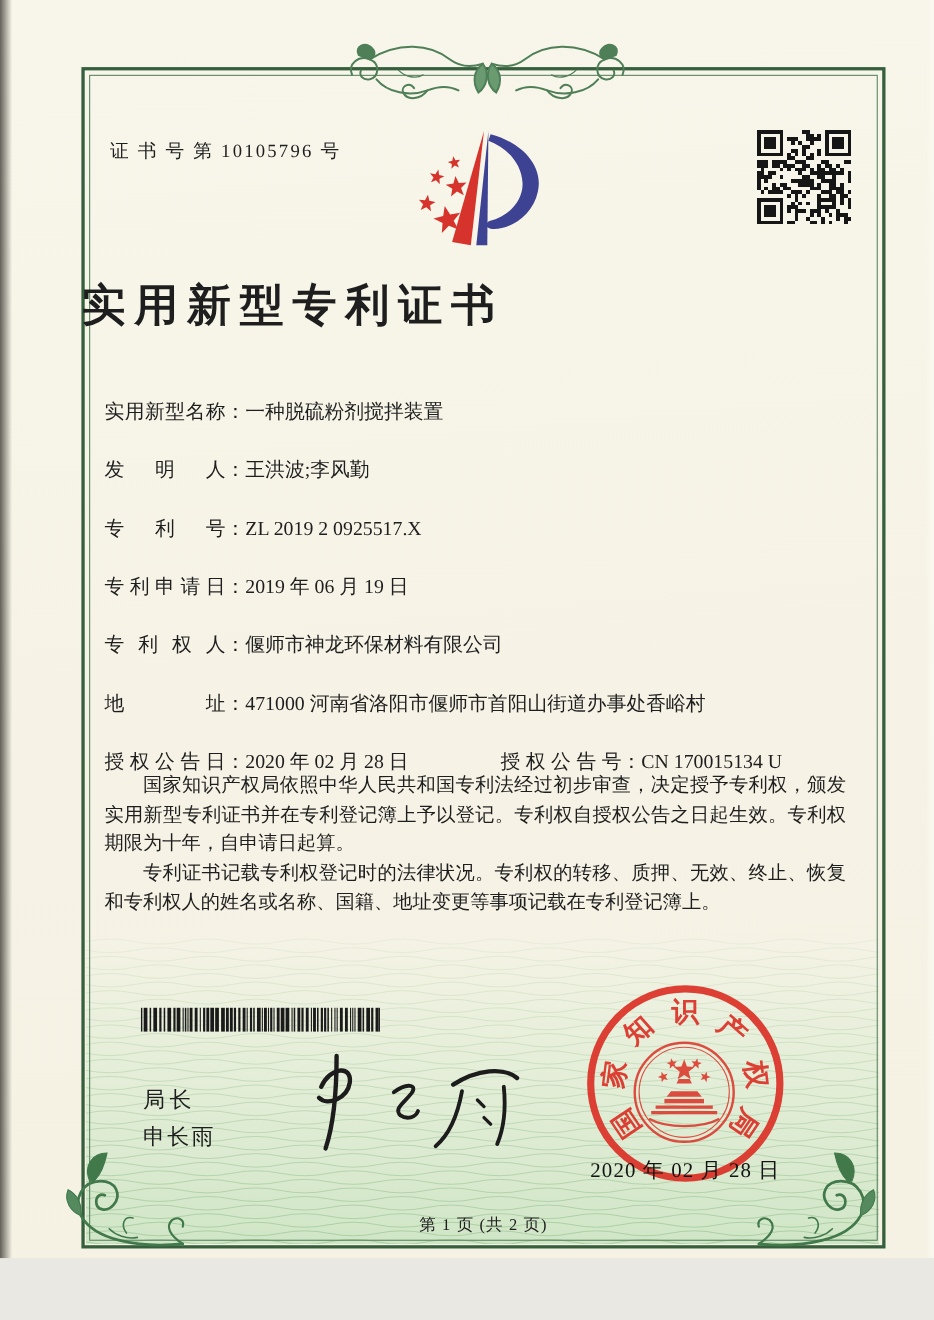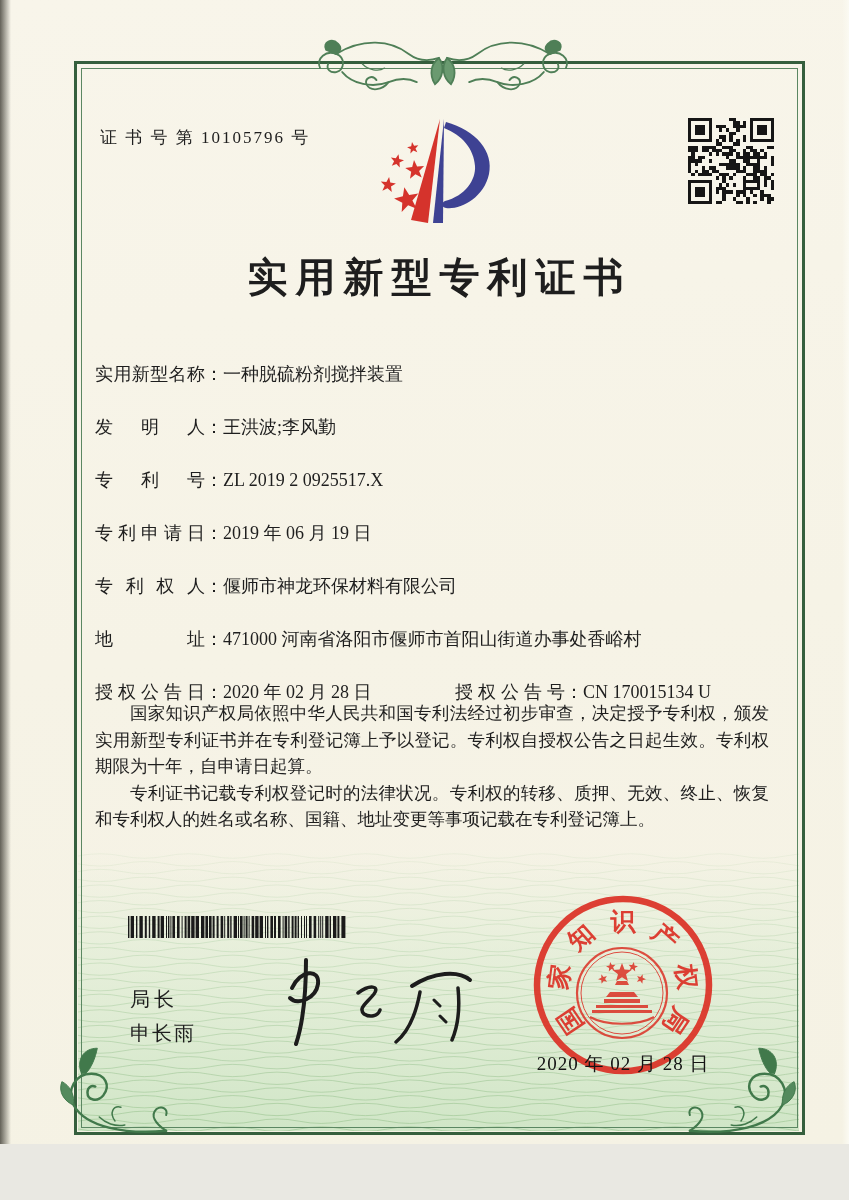--- a/index.html
+++ b/index.html
@@ -21,21 +21,21 @@
 
   .ornament-top{position:absolute;left:312px;top:33px;width:262px;height:62px;z-index:3;}
   .corner{position:absolute;width:118px;height:94px;z-index:4;}
   .corner-bl{left:56px;top:1044px;}
   .corner-br{left:682px;top:1044px;transform:scaleX(-1);}
 
   .cert-no{position:absolute;left:100px;top:126px;font-size:17px;letter-spacing:2px;z-index:3;}
   .logo{position:absolute;left:370px;top:110px;width:140px;height:132px;z-index:3;}
   .qr{position:absolute;left:688px;top:118px;width:86px;height:86px;z-index:3;}
 
-  .title{position:absolute;left:74px;top:250px;width:731px;text-align:center;
+  .title{position:absolute;left:74px;top:250px;width:731px;
     font-size:40px;letter-spacing:8px;font-weight:600;z-index:3;}
 
   .fields{position:absolute;left:95px;top:362px;width:676px;font-size:18px;z-index:3;}
   .field-row{position:relative;height:24px;margin-bottom:29px;white-space:nowrap;}
   .field-cell{display:inline-block;}
   .field-label{display:inline-block;width:110px;text-align:justify;text-align-last:justify;
     text-justify:distribute;vertical-align:top;}
   .field-colon{display:inline-block;width:18px;}
   .second-cell{position:absolute;left:360px;top:0;}
 
@@ -301,15 +301,16 @@
       <polygon points="85,92 99,92 97,88 87,88"></polygon>
       <polygon points="76,104 108,104 104,99 80,99"></polygon>
       <rect x="74" y="106" width="36" height="4"></rect>
       <rect x="66" y="112" width="52" height="3"></rect>
       <rect x="62" y="117" width="60" height="3"></rect>
       <path d="M60,124 C76,133 108,133 124,124" fill="none" stroke="#dc3227" stroke-width="2.2"></path>
     </g>
   </svg>
   <div class="seal-date">2020 年 02 月 28 日</div>
 
+  <div class="page-no">第 1 页 (共 2 页)</div>
   <div class="back-note">其他事项参见背面</div>
 
 </div>
 
 </body></html>

